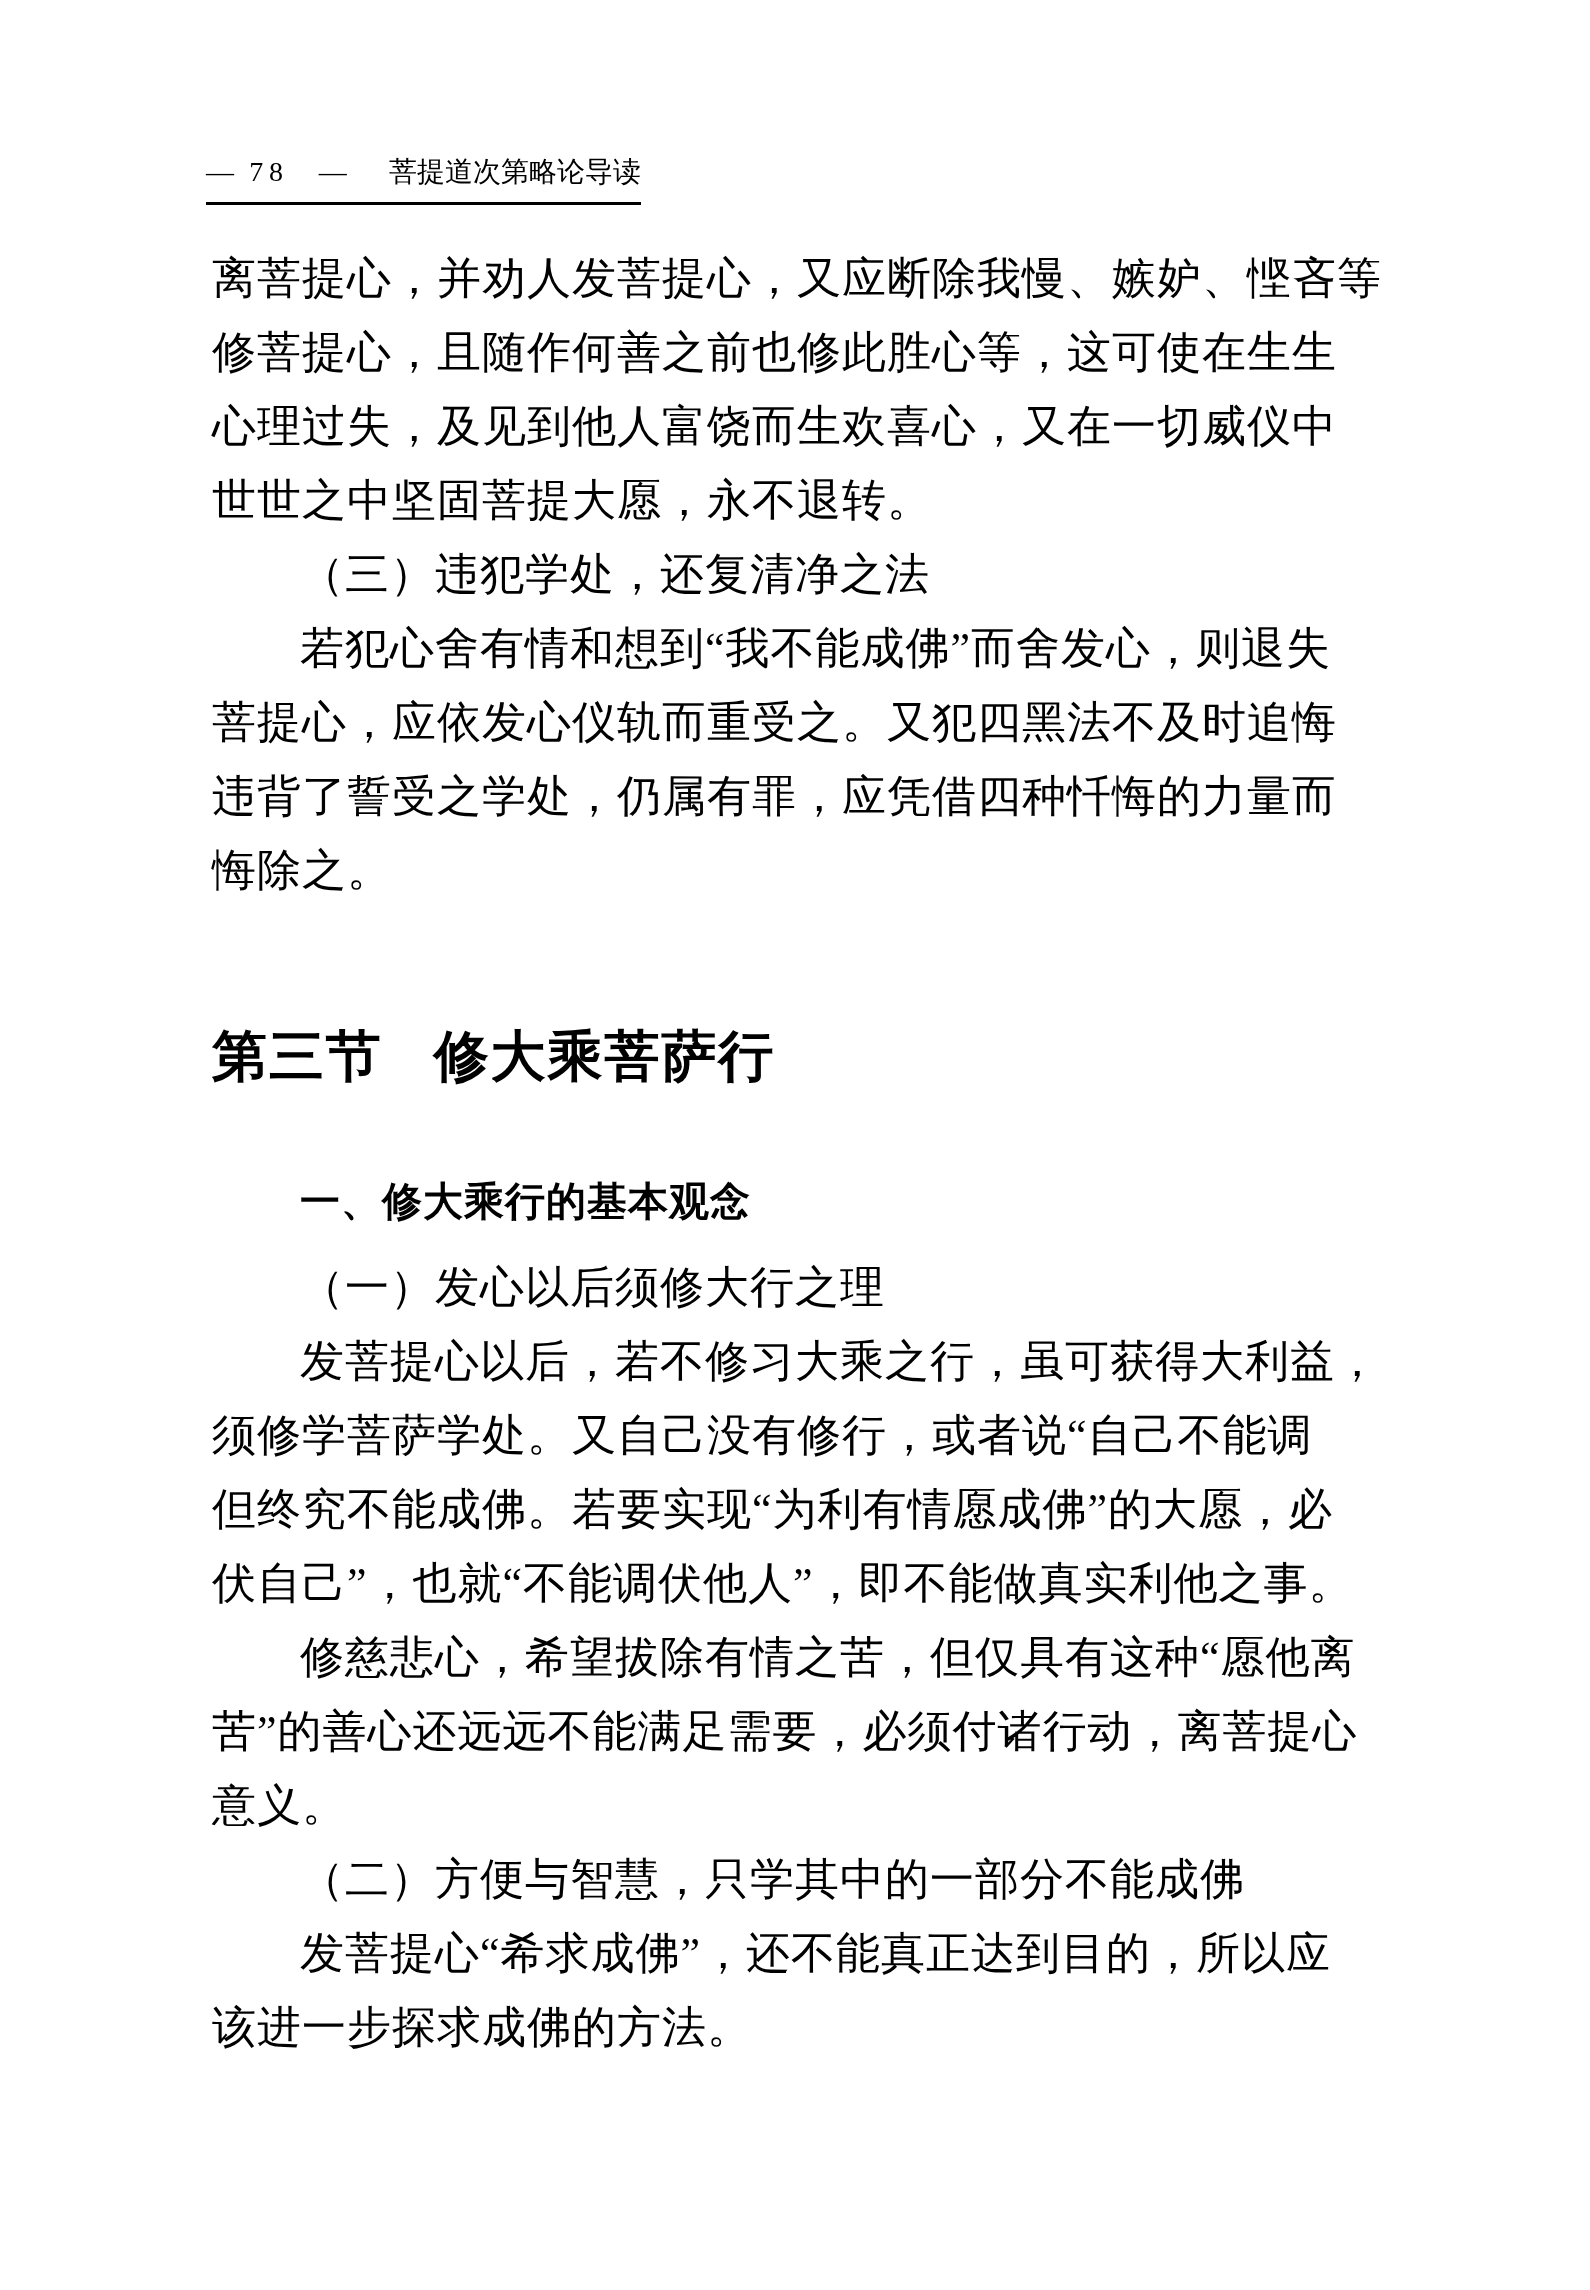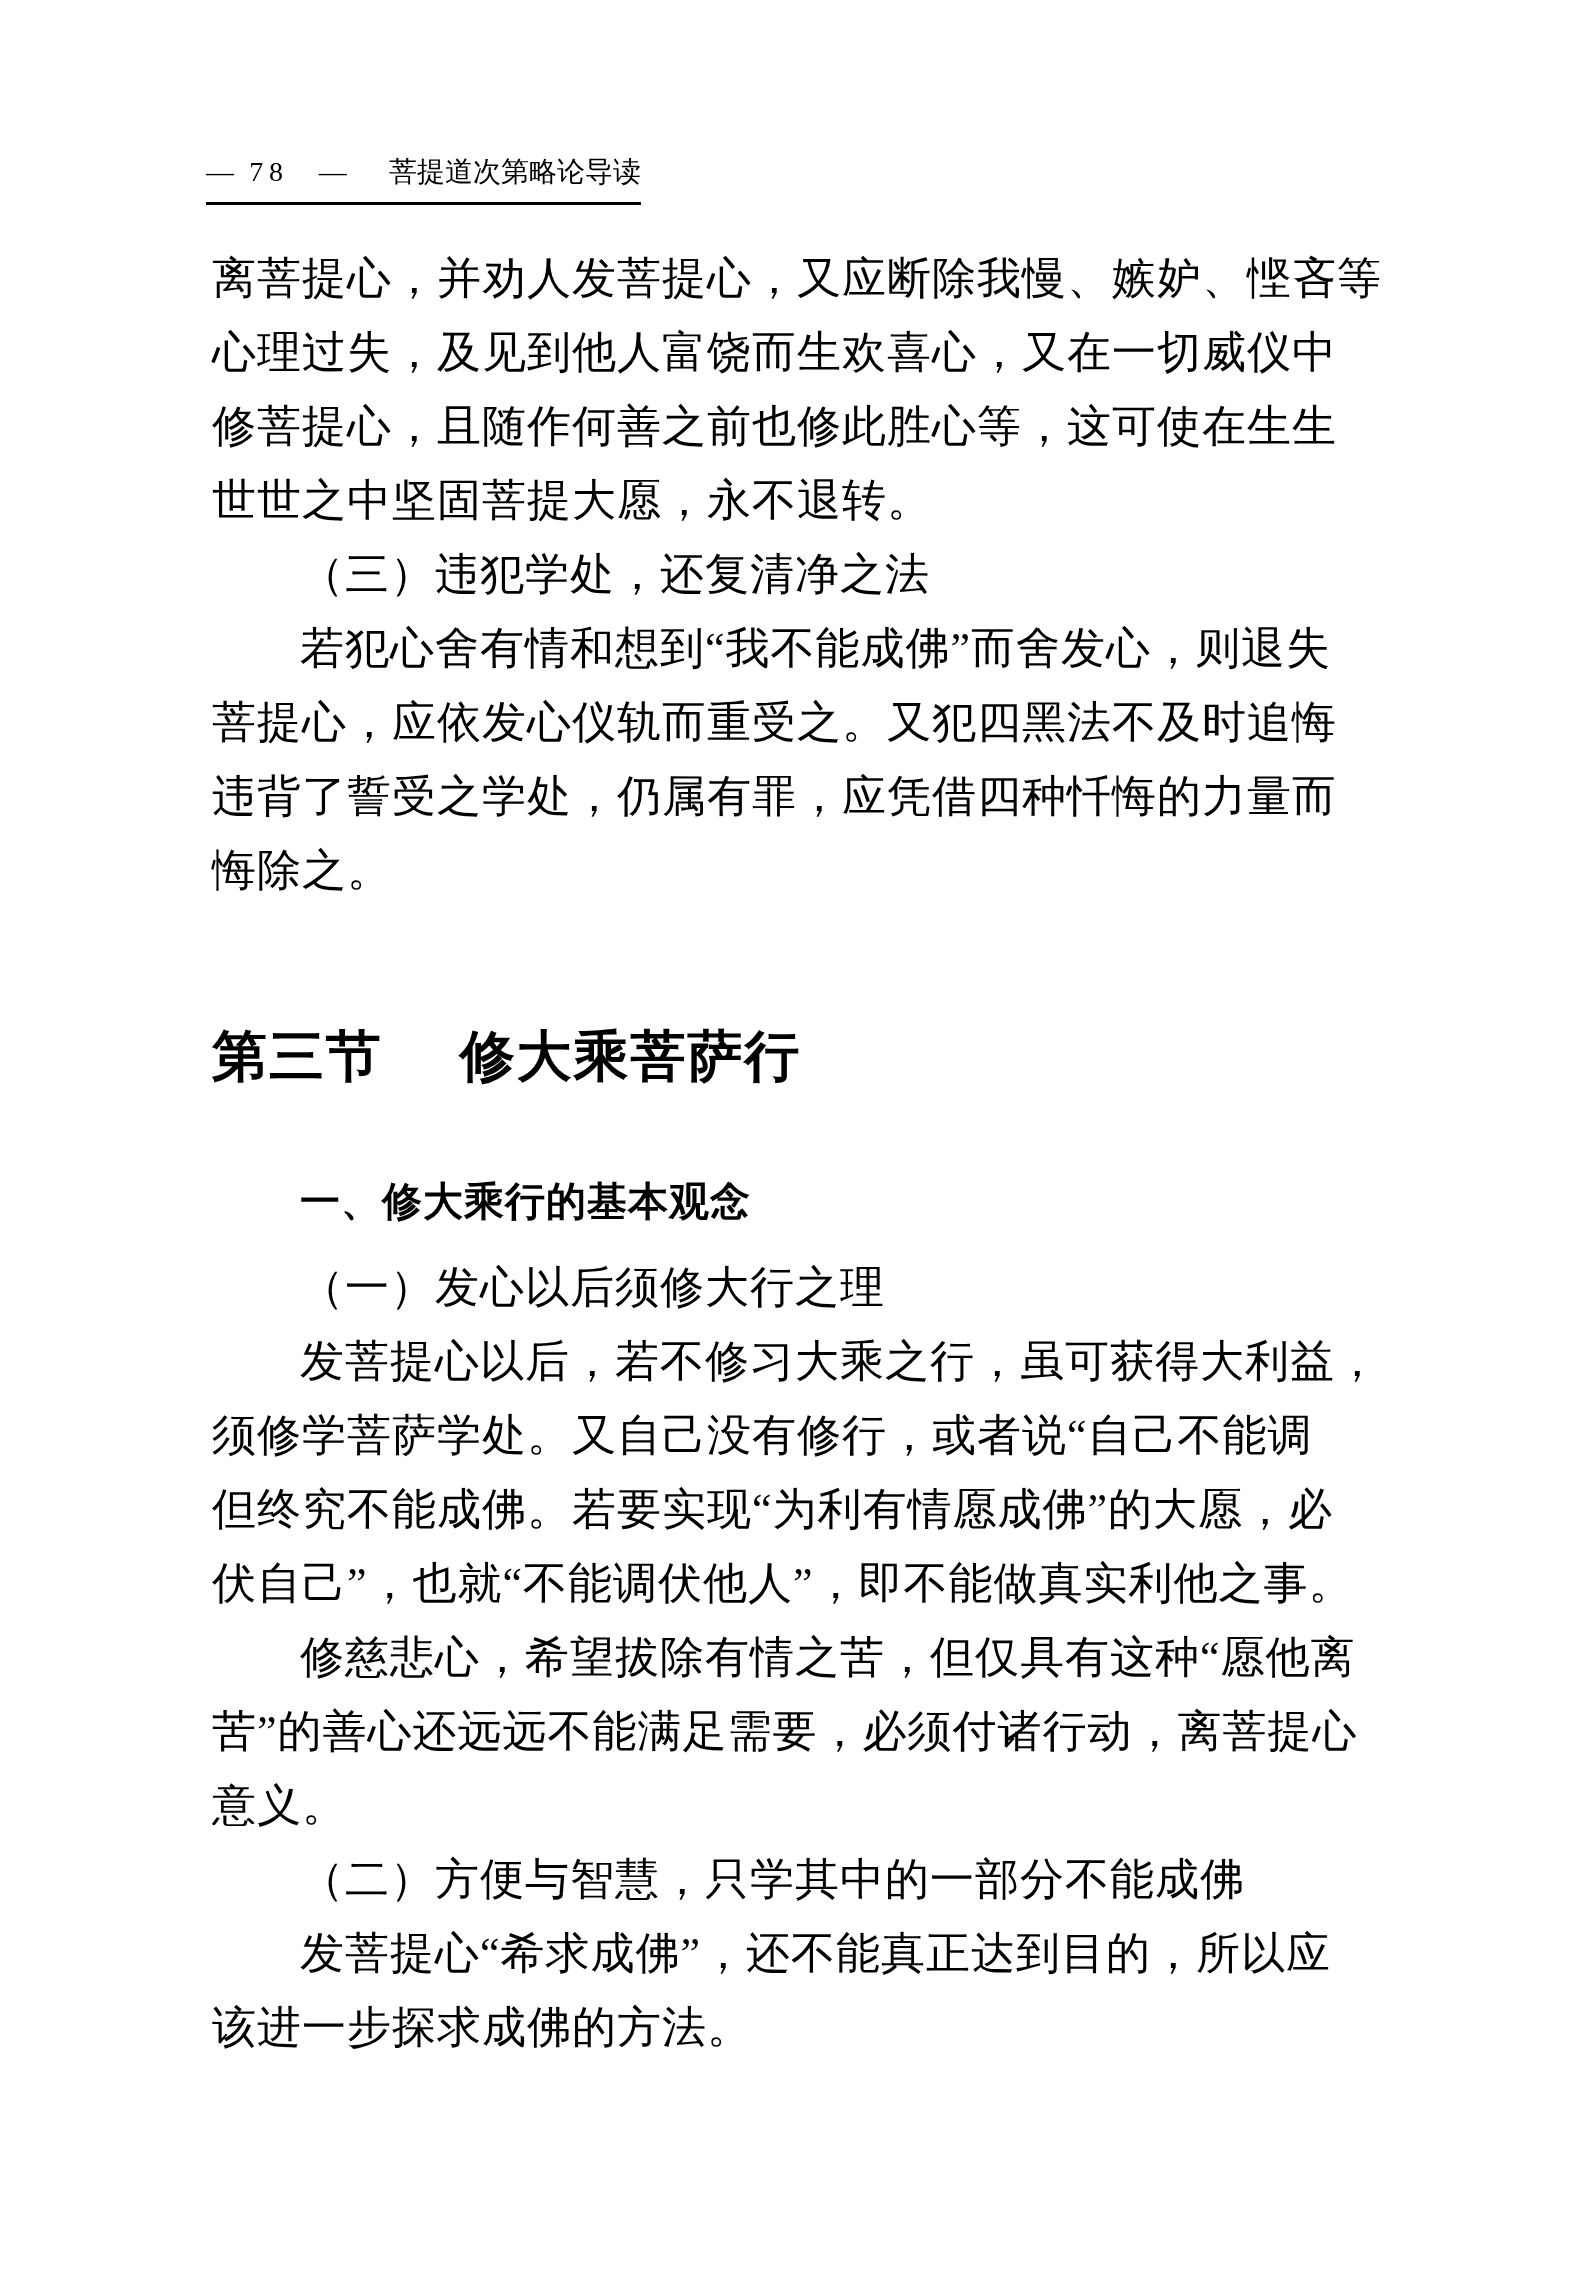--- a/index.html
+++ b/index.html
@@ -27,21 +27,21 @@
     height:74px;line-height:74px;
     font-size:44px;letter-spacing:1px;
     white-space:nowrap;
   }
   .indent{padding-left:88px;}
   .section-heading{
     margin-top:105px;height:88px;line-height:88px;
     font-size:55px;font-weight:bold;
     letter-spacing:1.9px;white-space:nowrap;
   }
-  .section-heading .sec-title{margin-left:77px;}
+  .section-heading .sec-title{margin-left:51px;}
   .subsection-heading{
     margin-top:63px;height:74px;line-height:74px;
     font-size:40px;font-weight:bold;
     font-family:"Liberation Sans","DejaVu Sans",sans-serif;
     letter-spacing:1px;padding-left:88px;white-space:nowrap;
   }
   .gap-small{margin-top:13.4px;}
 </style>
 </head>
 <body>
@@ -52,22 +52,22 @@
     <span class="dash">—</span>
     <span class="pagenum">78</span>
     <span class="dash">—</span>
     <span class="booktitle">菩提道次第略论导读</span>
   </div>
 
   <div class="content">
 
     <div>
       <div class="line">离菩提心，并劝人发菩提心，又应断除我慢、嫉妒、悭吝等</div>
+      <div class="line">修菩提心，且随作何善之前也修此胜心等，这可使在生生</div>
       <div class="line">心理过失，及见到他人富饶而生欢喜心，又在一切威仪中</div>
-      <div class="line">修菩提心，且随作何善之前也修此胜心等，这可使在生生</div>
       <div class="line">世世之中坚固菩提大愿，永不退转。</div>
     </div>
 
     <div class="line indent">（三）违犯学处，还复清净之法</div>
 
     <div>
       <div class="line indent">若犯心舍有情和想到“我不能成佛”而舍发心，则退失</div>
       <div class="line">菩提心，应依发心仪轨而重受之。又犯四黑法不及时追悔</div>
       <div class="line">违背了誓受之学处，仍属有罪，应凭借四种忏悔的力量而</div>
       <div class="line">悔除之。</div>

